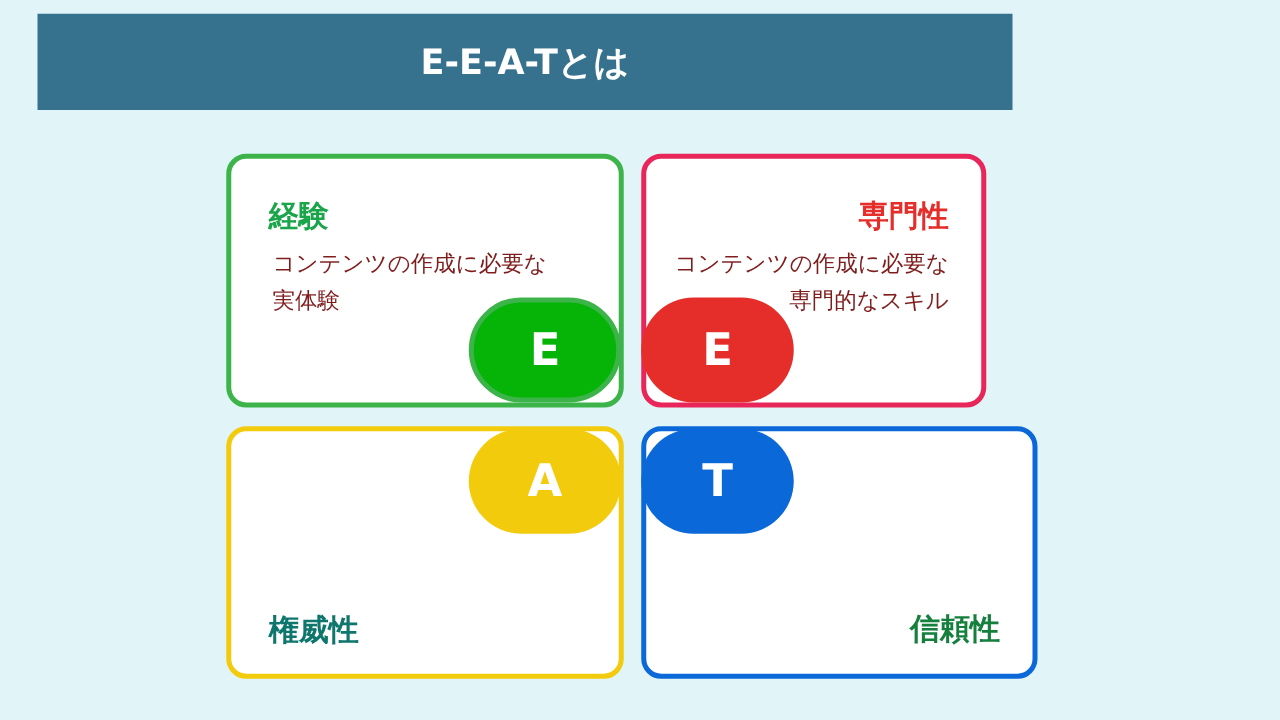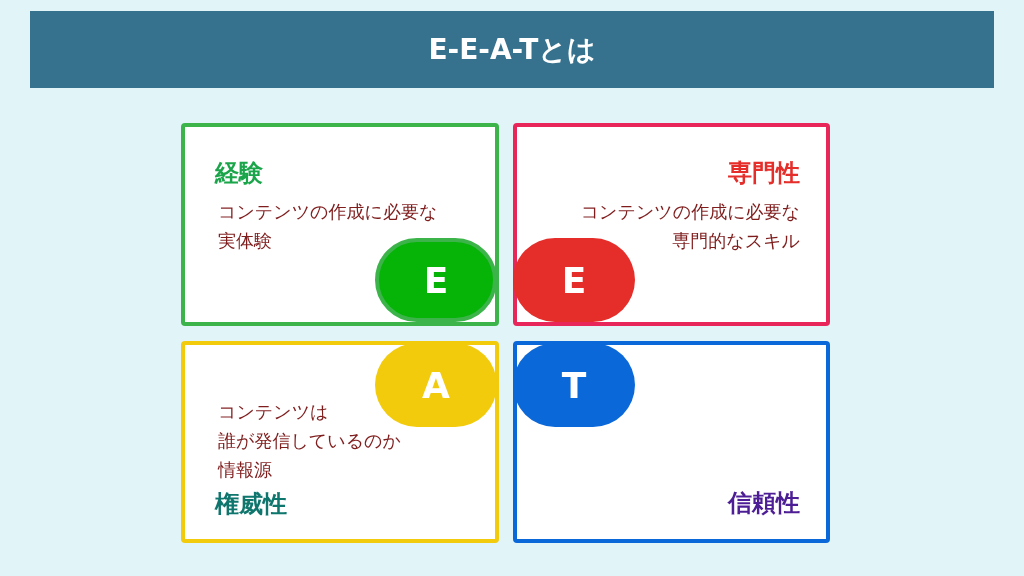--- a/index.html
+++ b/index.html
@@ -1,23 +1,23 @@
 <!DOCTYPE html>
 <html><head>
 <meta charset="utf-8">
 <style>
   html, body { margin:0; padding:0; }
   body { width:1024px; height:576px; background:#e1f4f8; position:relative; overflow:hidden;
          font-family:"DejaVu Sans","Liberation Sans",sans-serif; }
-  .header { position:absolute; left:30px; top:11px; width:964px; height:77px; background:#36718d;
+  .header { position:absolute; left:30px; top:11px; width:780px; height:77px; background:#36718d;
             display:flex; align-items:center; justify-content:center; }
   .header-title { color:#fff; font-size:28px; font-weight:bold; letter-spacing:0px; }
-  .box { position:absolute; width:310px; height:195px; background:#fff; border:4px solid; border-radius:4px; box-sizing:border-box; }
+  .box { position:absolute; width:310px; height:195px; background:#fff; border:4px solid; border-radius:16px; box-sizing:border-box; }
   .box.tl { left:181px; top:123px; width:318px; height:203px; }
-  .box.tr { left:513px; top:123px; width:317px; height:203px; }
+  .box.tr { left:513px; top:123px; width:276px; height:203px; }
   .box.bl { left:181px; top:341px; width:318px; height:202px; }
   .box.br { left:513px; top:341px; width:317px; height:202px; }
   .title { position:absolute; font-size:24px; font-weight:bold; }
   .desc { position:absolute; font-size:18px; line-height:29px; color:#7f1d1d; white-space:pre-line; }
   .pill { position:absolute; width:122px; height:84px; border-radius:42px; color:#fff; font-size:36px; font-weight:bold;
           display:flex; align-items:center; justify-content:center; box-sizing:border-box; }
 </style>
 </head>
 <body>
 
@@ -37,27 +37,24 @@
 <div class="box tr" style="border-color:#e8265a;">
   <div class="title" style="right:26px; top:30px; color:#e52d2a;">専門性</div>
   <div class="desc" style="right:26px; top:70px; text-align:right;">コンテンツの作成に必要な
 専門的なスキル</div>
 </div>
 <div class="pill" style="left:513px; top:238px; background:#e52d2a;">
   <span>E</span>
 </div>
 
 <div class="box bl" style="border-color:#f2cb0c;">
-  <div class="desc" style="left:33px; top:52px;">コンテンツは
-誰が発信しているのか
-情報源</div>
   <div class="title" style="left:30px; top:143px; color:#0f766e;">権威性</div>
 </div>
 <div class="pill" style="left:375px; top:343px; background:#f2cb0c;">
   <span>A</span>
 </div>
 
 <div class="box br" style="border-color:#0b68d8;">
-  <div class="title" style="right:26px; top:142px; color:#4c1d95;">信頼性</div>
+  <div class="title" style="right:26px; top:142px; color:#15803d;">信頼性</div>
 </div>
 <div class="pill" style="left:513px; top:343px; background:#0b68d8;">
   <span>T</span>
 </div>
 
 </body></html>

